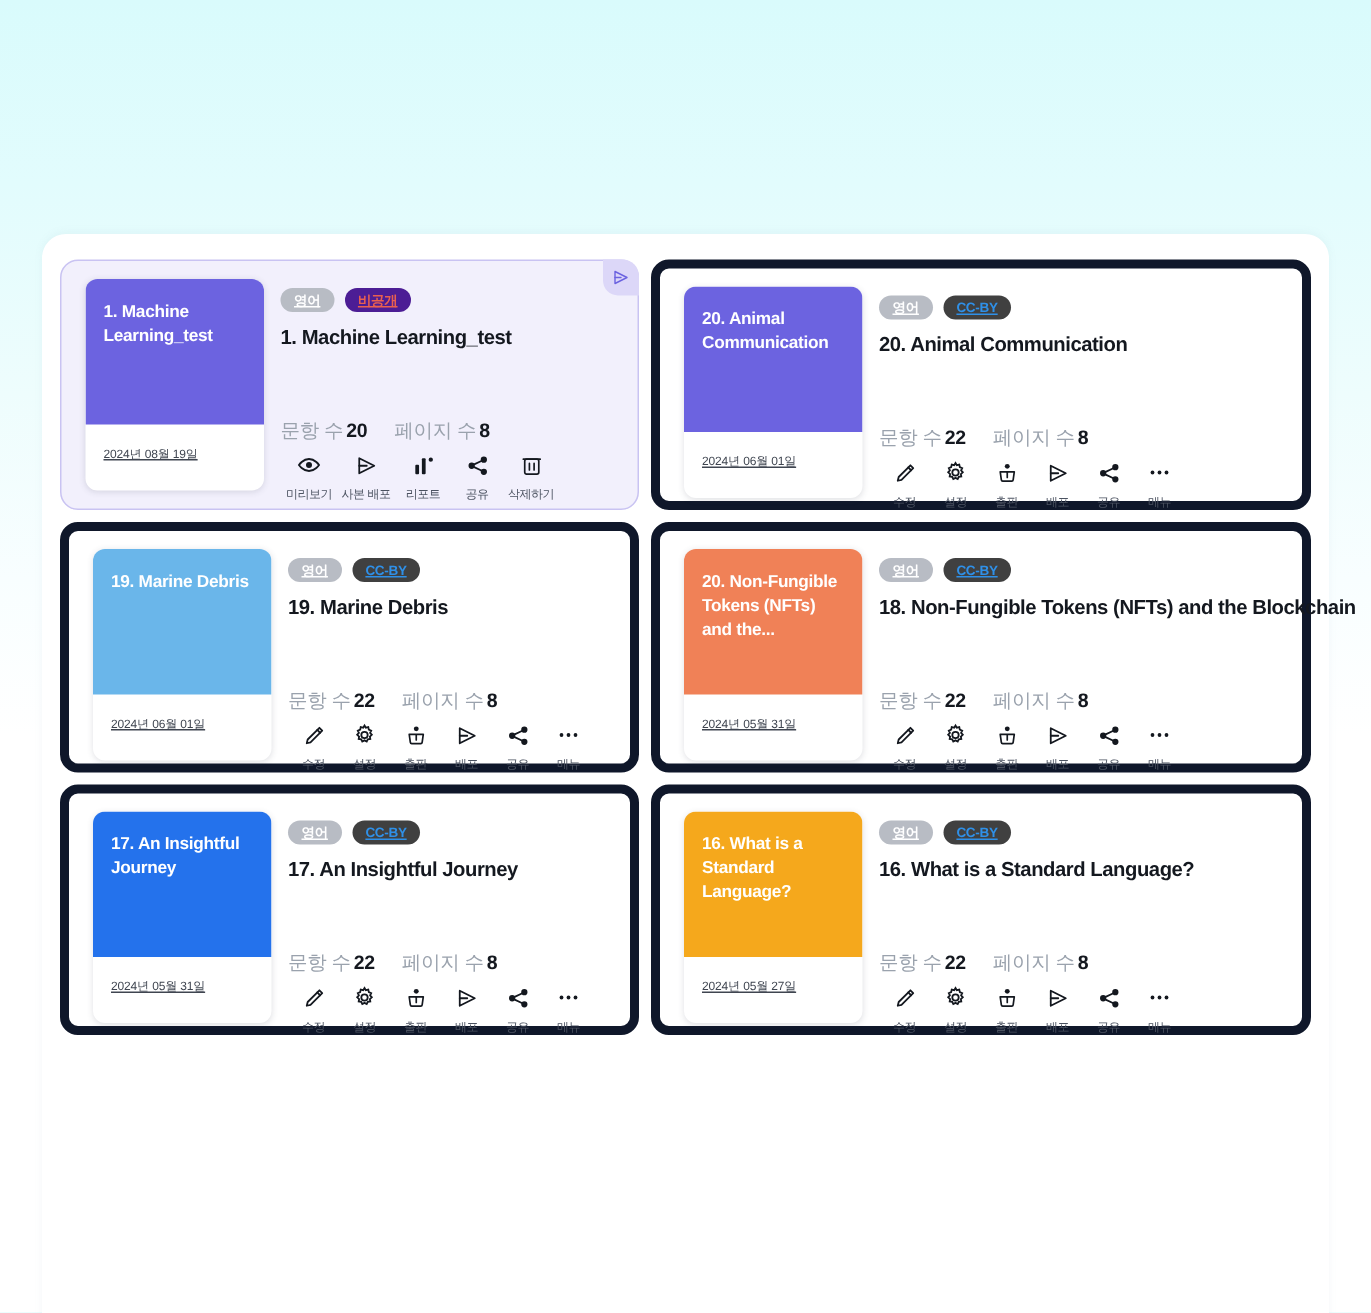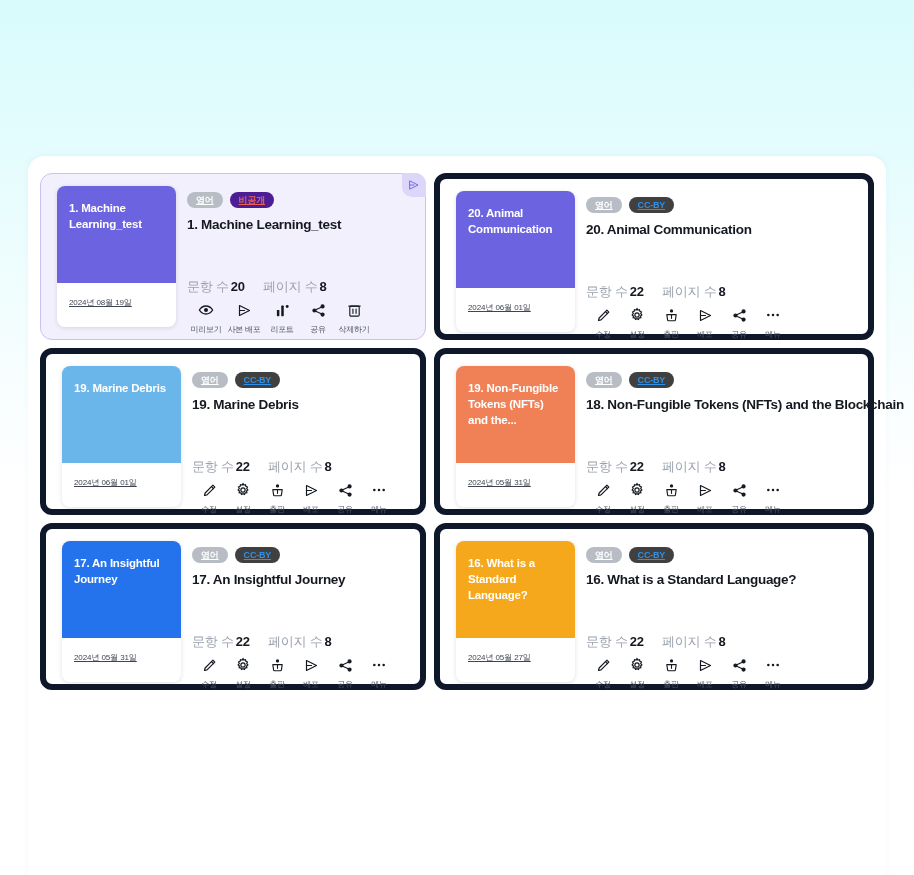--- a/index.html
+++ b/index.html
@@ -382,21 +382,21 @@
                   <circle cx="19" cy="12" r="1.9"></circle>
                 </svg>
               </span>
               <span class="lb">메뉴</span>
             </button>
           </div>
         </div>
       </div>
       <div class="card">
         <div class="thumb">
-          <div class="thumb-top" style="background:#f08157">19. Non-Fungible Tokens (NFTs) and the...</div>
+          <div class="thumb-top" style="background:#f08157">20. Non-Fungible Tokens (NFTs) and the...</div>
           <div class="thumb-date">2024년 05월 31일</div>
         </div>
         <div class="info">
           <div class="chips">
             <span class="chip chip-lang">영어</span>
             <span class="chip chip-license">CC-BY</span>
           </div>
           <div class="title">18. Non-Fungible Tokens (NFTs) and the Blockchain</div>
           <div class="stats">
             <span><span>문항 수</span><b>22</b></span>

